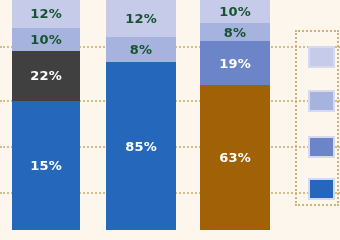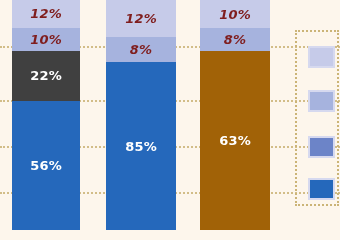--- a/index.html
+++ b/index.html
@@ -53,22 +53,21 @@
     box-sizing: border-box;
   }
   .seg-label {
     font-size: 13px;
     font-weight: bold;
     letter-spacing: 0.2px;
     line-height: 1;
     white-space: nowrap;
   }
   .seg.light .seg-label {
-    color: #7f1d1d;
-    font-style: italic;
+    color: #14532d;
   }
   .seg.dark .seg-label {
     color: #ffffff;
   }
 
   
   .legend-box {
     position: absolute;
     left: 295px;
     top: 30px;
@@ -104,41 +103,44 @@
         <div class="seg light" style="background: rgb(198, 203, 233); flex: 12 0 0px;">
           <span class="seg-label">12%</span>
         </div>
         <div class="seg light" style="background: rgb(166, 179, 222); flex: 10 0 0px;">
           <span class="seg-label">10%</span>
         </div>
         <div class="seg dark" style="background: #404040; flex: 22 0 0px;">
           <span class="seg-label">22%</span>
         </div>
         <div class="seg dark" style="background: rgb(37, 104, 187); flex: 56 0 0px;">
-          <span class="seg-label">56%</span>
+          <span class="seg-label">15%</span>
         </div>
       </div>
       <div class="bar" style="left: 106px; width: 70px;">
         <div class="seg light" style="background: rgb(198, 203, 233); flex: 12 0 0px;">
           <span class="seg-label">12%</span>
         </div>
         <div class="seg light" style="background: rgb(166, 179, 222); flex: 8 0 0px;">
           <span class="seg-label">8%</span>
         </div>
         <div class="seg dark" style="background: rgb(37, 104, 187); flex: 54 0 0px;">
           <span class="seg-label">85%</span>
         </div>
       </div>
       <div class="bar" style="left: 200px; width: 70px;">
         <div class="seg light" style="background: rgb(198, 203, 233); flex: 10 0 0px;">
           <span class="seg-label">10%</span>
         </div>
         <div class="seg light" style="background: rgb(166, 179, 222); flex: 8 0 0px;">
           <span class="seg-label">8%</span>
         </div>
+        <div class="seg dark" style="background: rgb(108, 132, 200); flex: 19 0 0px;">
+          <span class="seg-label">19%</span>
+        </div>
         <div class="seg dark" style="background: #a16207; flex: 63 0 0px;">
           <span class="seg-label">63%</span>
         </div>
       </div>
     </div>
 
   <div class="legend-box" id="legend-box">
       <div class="legend-swatch" style="background: rgb(198, 203, 233); top: 14px;"></div>
       <div class="legend-swatch" style="background: rgb(166, 179, 222); top: 58px;"></div>
       <div class="legend-swatch" style="background: rgb(108, 132, 200); top: 104px;"></div>

